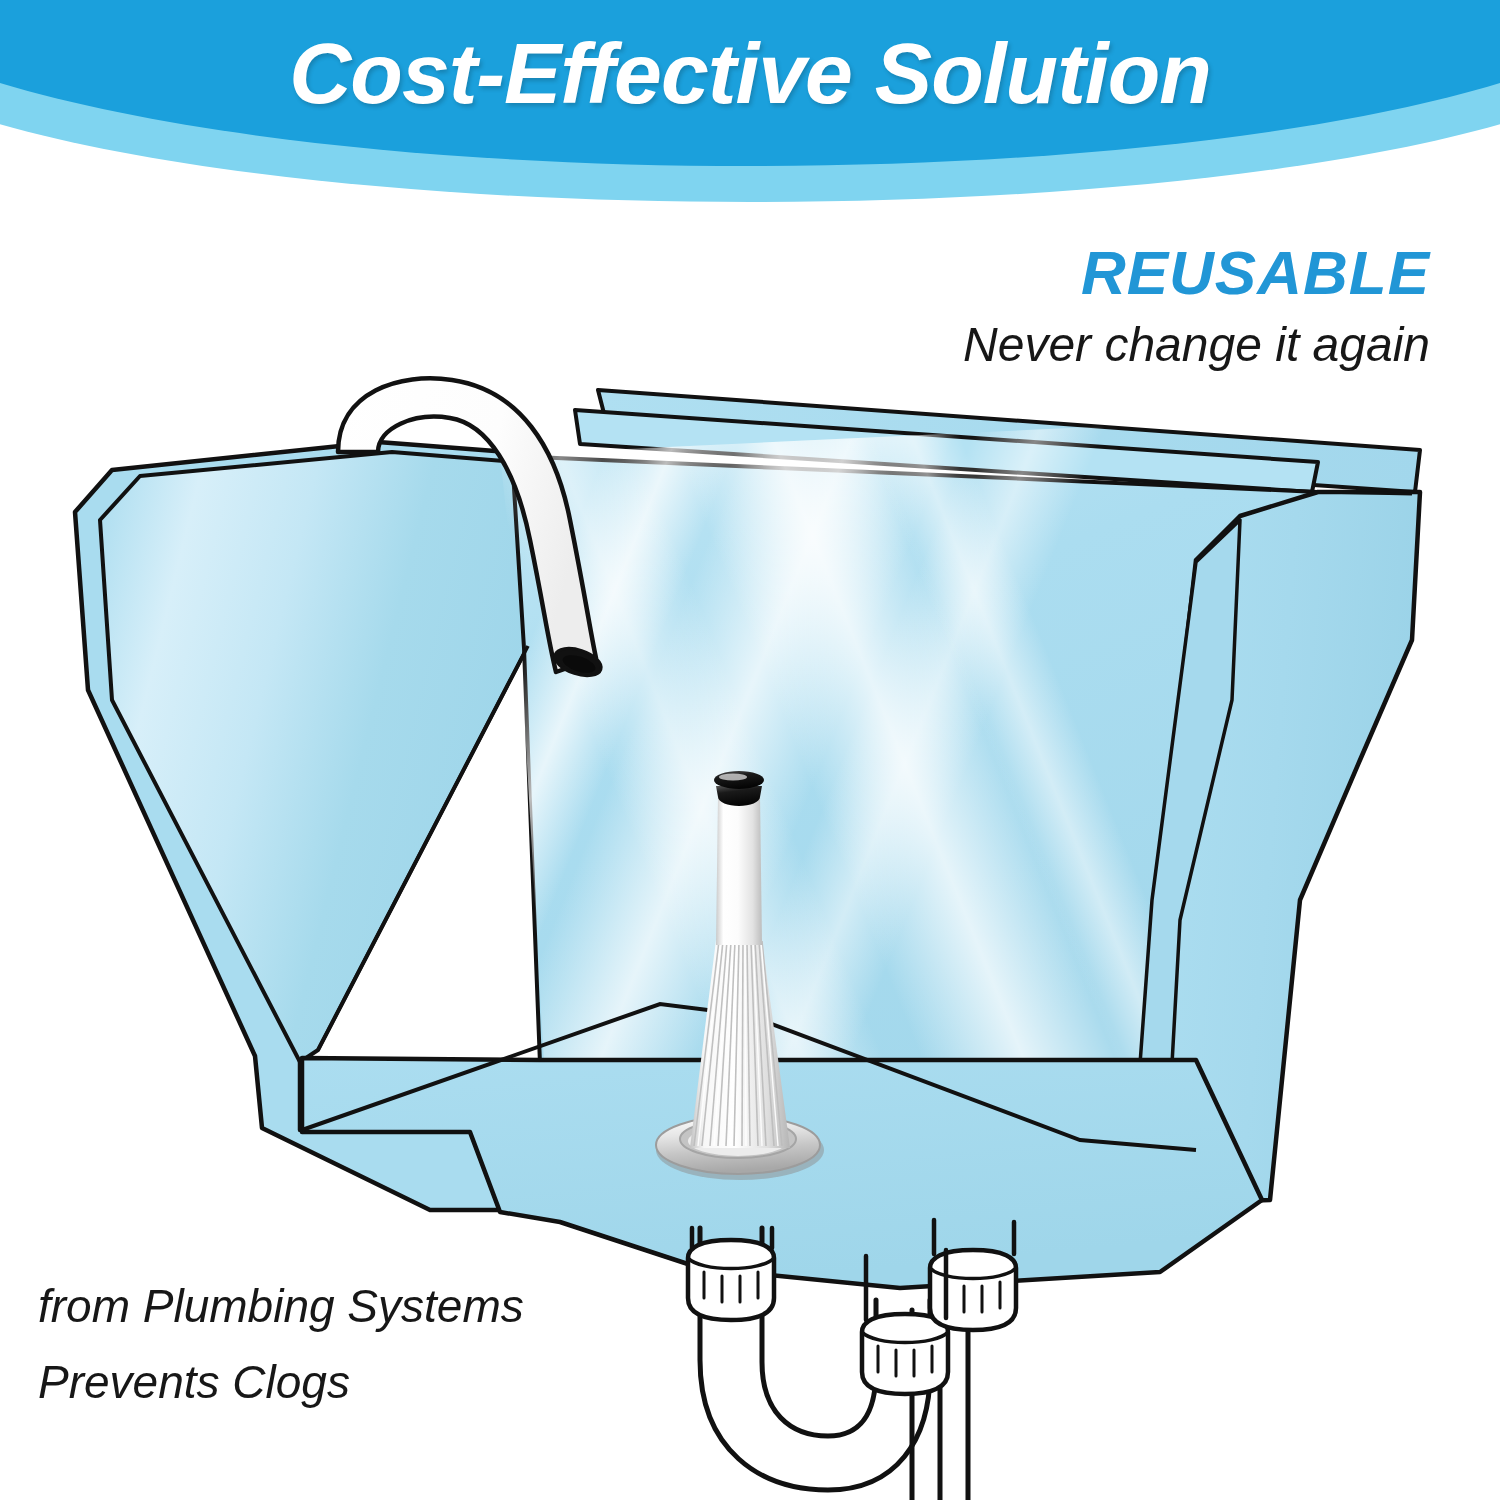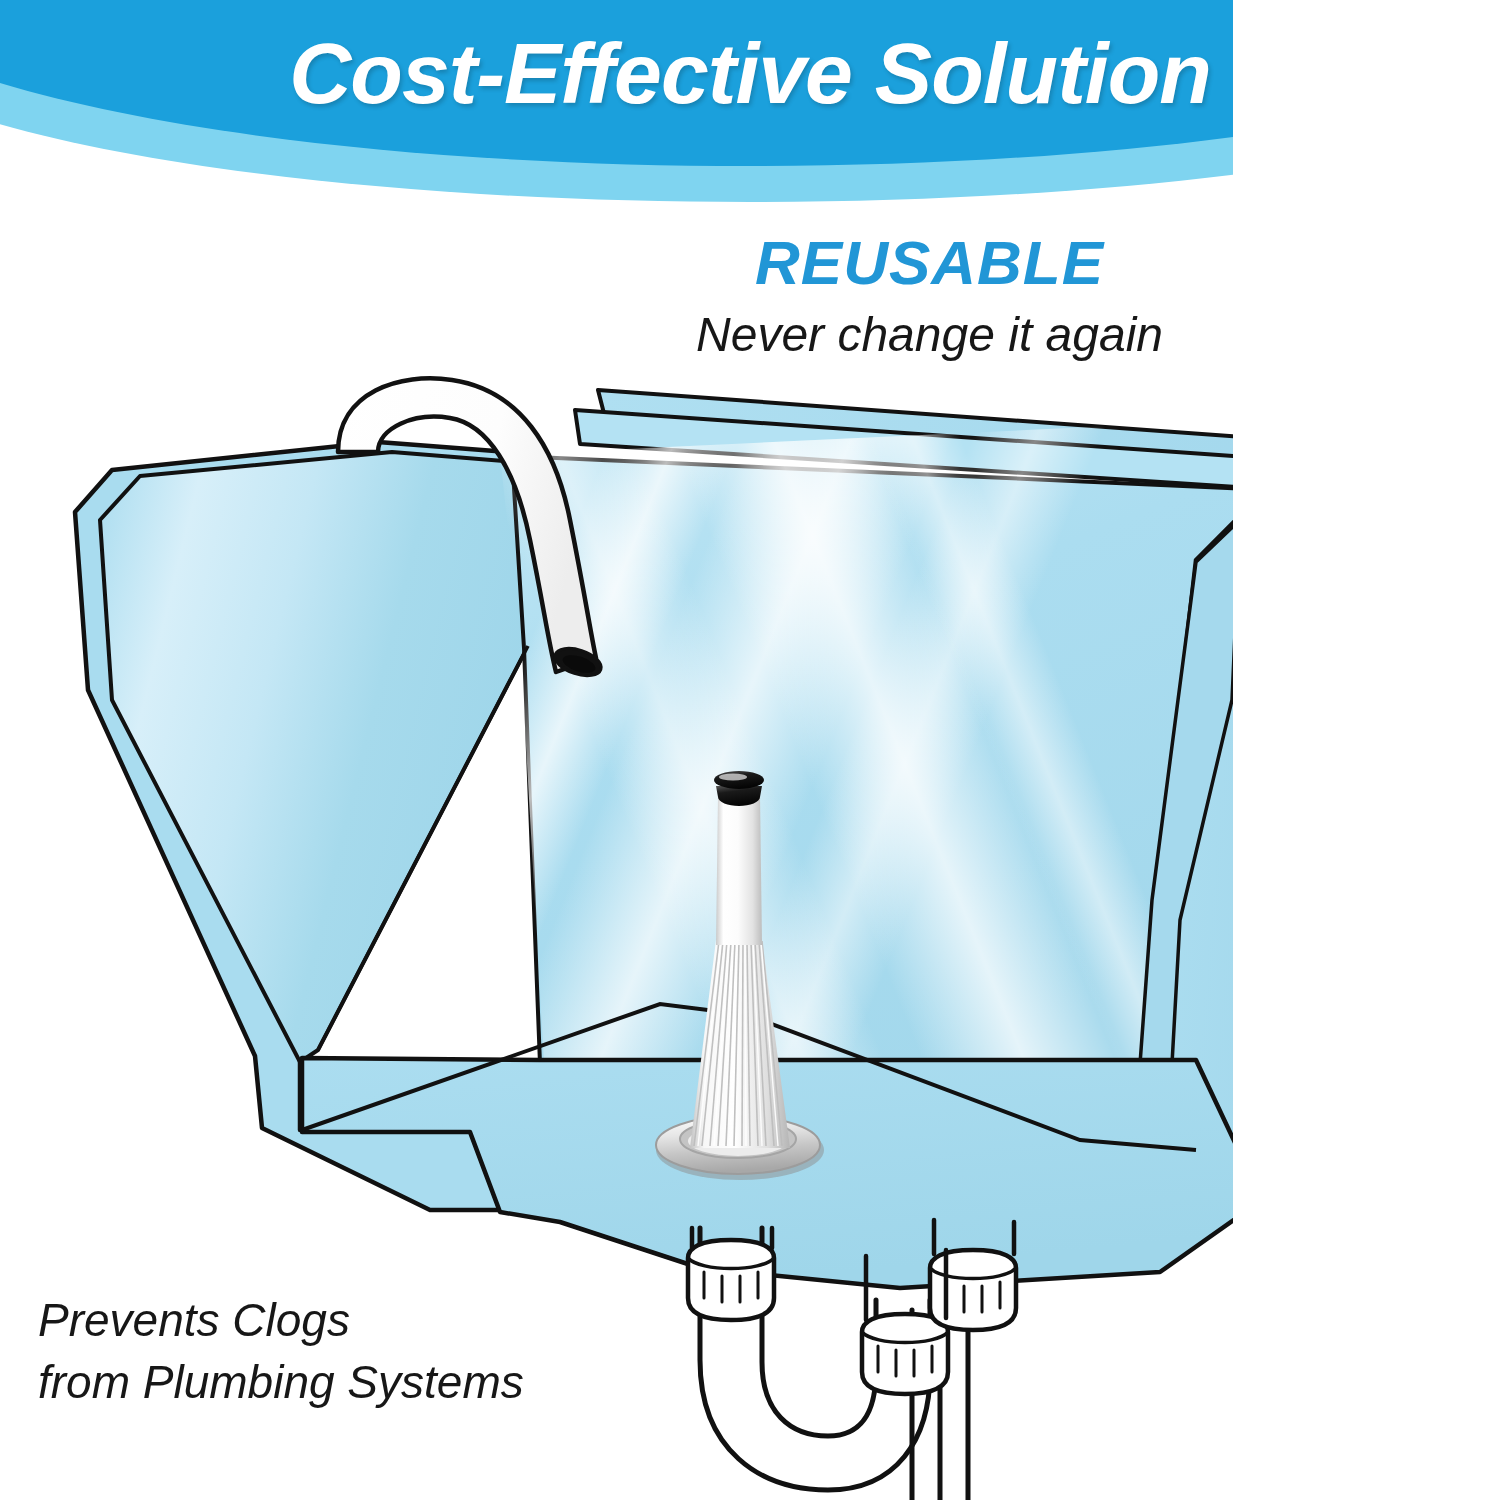--- a/index.html
+++ b/index.html
@@ -10,21 +10,21 @@
   body {
     width: 1500px;
     height: 1500px;
     font-family: "Liberation Sans", sans-serif;
     overflow: hidden;
     position: relative;
   }
 
   #stage {
     position: relative;
-    width: 1233px;
+    width: 1500px;
     height: 1500px;
     background: #ffffff;
     overflow: hidden;
   }
 
   
   #header-banner {
     position: absolute;
     left: 0;
     top: 0;
@@ -54,22 +54,22 @@
     white-space: nowrap;
     pointer-events: none;
   }
 
   
   .feature-block {
     position: absolute;
   }
   #feature-reusable {
     right: 70px;
-    top: 232px;
-    text-align: center;
+    top: 242px;
+    text-align: right;
   }
   #feature-install {
     left: 38px;
     top: 1272px;
     text-align: left;
   }
   .feature-heading {
     font-family: "Liberation Sans", sans-serif;
     font-weight: bold;
     font-style: italic;
@@ -372,17 +372,17 @@
 
     </svg>
   </div>
 
   <div class="feature-block" id="feature-reusable">
     <div class="feature-heading" id="reusable-heading">REUSABLE</div>
     <div class="feature-sub" id="reusable-sub">Never change it again</div>
   </div>
 
   <div class="feature-block" id="feature-install">
+    <div class="feature-sub install-sub-line" id="install-sub-2">from Plumbing Systems</div>
     <div class="feature-sub install-sub-line" id="install-sub-1">Prevents Clogs</div>
-    <div class="feature-sub install-sub-line" id="install-sub-2">from Plumbing Systems</div>
   </div>
 
 </div>
 
 </body></html>

